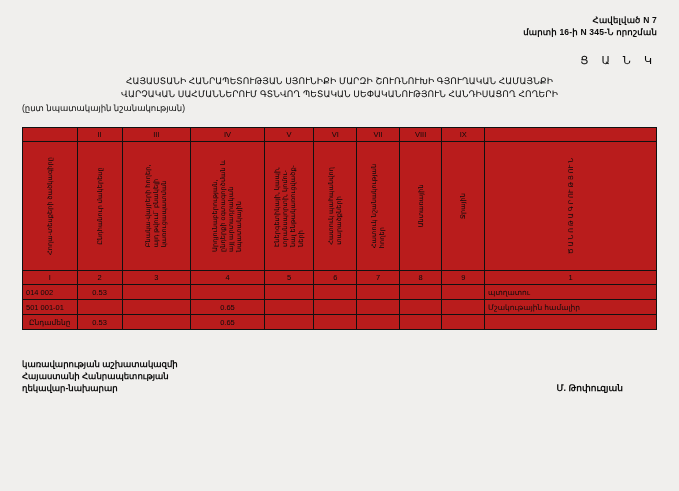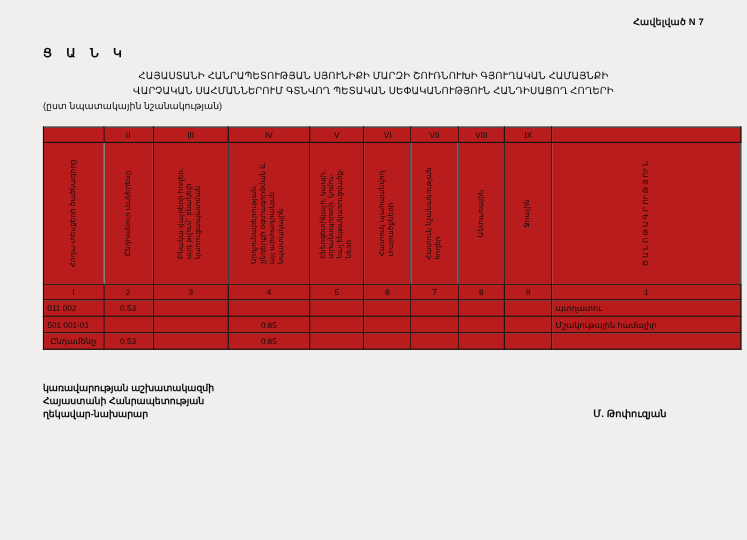--- a/index.html
+++ b/index.html
@@ -12,37 +12,37 @@
     background: #f0efed;
     font-family: "Liberation Sans", sans-serif;
     color: #0b0b0b;
     overflow: hidden;
   }
   .page {
     position: relative;
     width: 679px;
     height: 396px;
     box-sizing: border-box;
-    padding: 10px 39px;
+    padding: 10px 22px;
   }
   
   .hdr {
     text-align: right;
     font-size: 8.5px;
     line-height: 12px;
     font-weight: bold;
     letter-spacing: 0.2px;
     margin-top: 4px;
   }
   .hdr div { white-space: nowrap; }
 
   .doc-title {
-    text-align: left;
+    text-align: right;
     font-size: 11px;
-    font-weight: bold;
+    font-weight: normal;
     letter-spacing: 5px;
     margin-top: 16px;
   }
   .subtitle {
     margin-top: 8px;
     text-align: center;
     font-size: 9px;
     font-weight: normal;
     line-height: 13px;
     letter-spacing: 0.1px;
@@ -137,20 +137,21 @@
     font-weight: bold;
   }
 </style>
 </head>
 <body>
 
 <div class="page">
 
   <div class="hdr">
     <div>Հավելված N 7</div>
+    <div>մարտի 16-ի N 345-Ն որոշման</div>
   </div>
 
   <div class="doc-title">Ց Ա Ն Կ</div>
 
   <div class="subtitle">
     <div>ՀԱՅԱՍՏԱՆԻ ՀԱՆՐԱՊԵՏՈՒԹՅԱՆ ՍՅՈՒՆԻՔԻ ՄԱՐԶԻ ՇՈՒՌՆՈՒԽԻ ԳՅՈՒՂԱԿԱՆ ՀԱՄԱՅՆՔԻ</div>
     <div>ՎԱՐՉԱԿԱՆ ՍԱՀՄԱՆՆԵՐՈՒՄ  ԳՏՆՎՈՂ  ՊԵՏԱԿԱՆ ՍԵՓԱԿԱՆՈՒԹՅՈՒՆ  ՀԱՆԴԻՍԱՑՈՂ ՀՈՂԵՐԻ</div>
   </div>
   <div class="subnote">(ըստ նպատակային նշանակության)</div>
 
@@ -233,21 +234,21 @@
         <td>4</td>
         <td>5</td>
         <td>6</td>
         <td>7</td>
         <td>8</td>
         <td>9</td>
         <td>1</td>
       </tr>
 
       <tr class="data">
-        <td class="l">011 002</td>
+        <td class="l">014 002</td>
         <td class="c">0.53</td>
         <td class="c"></td>
         <td class="c"></td>
         <td class="c"></td>
         <td class="c"></td>
         <td class="c"></td>
         <td class="c"></td>
         <td class="c"></td>
         <td class="l">պտղատու</td>
       </tr>

